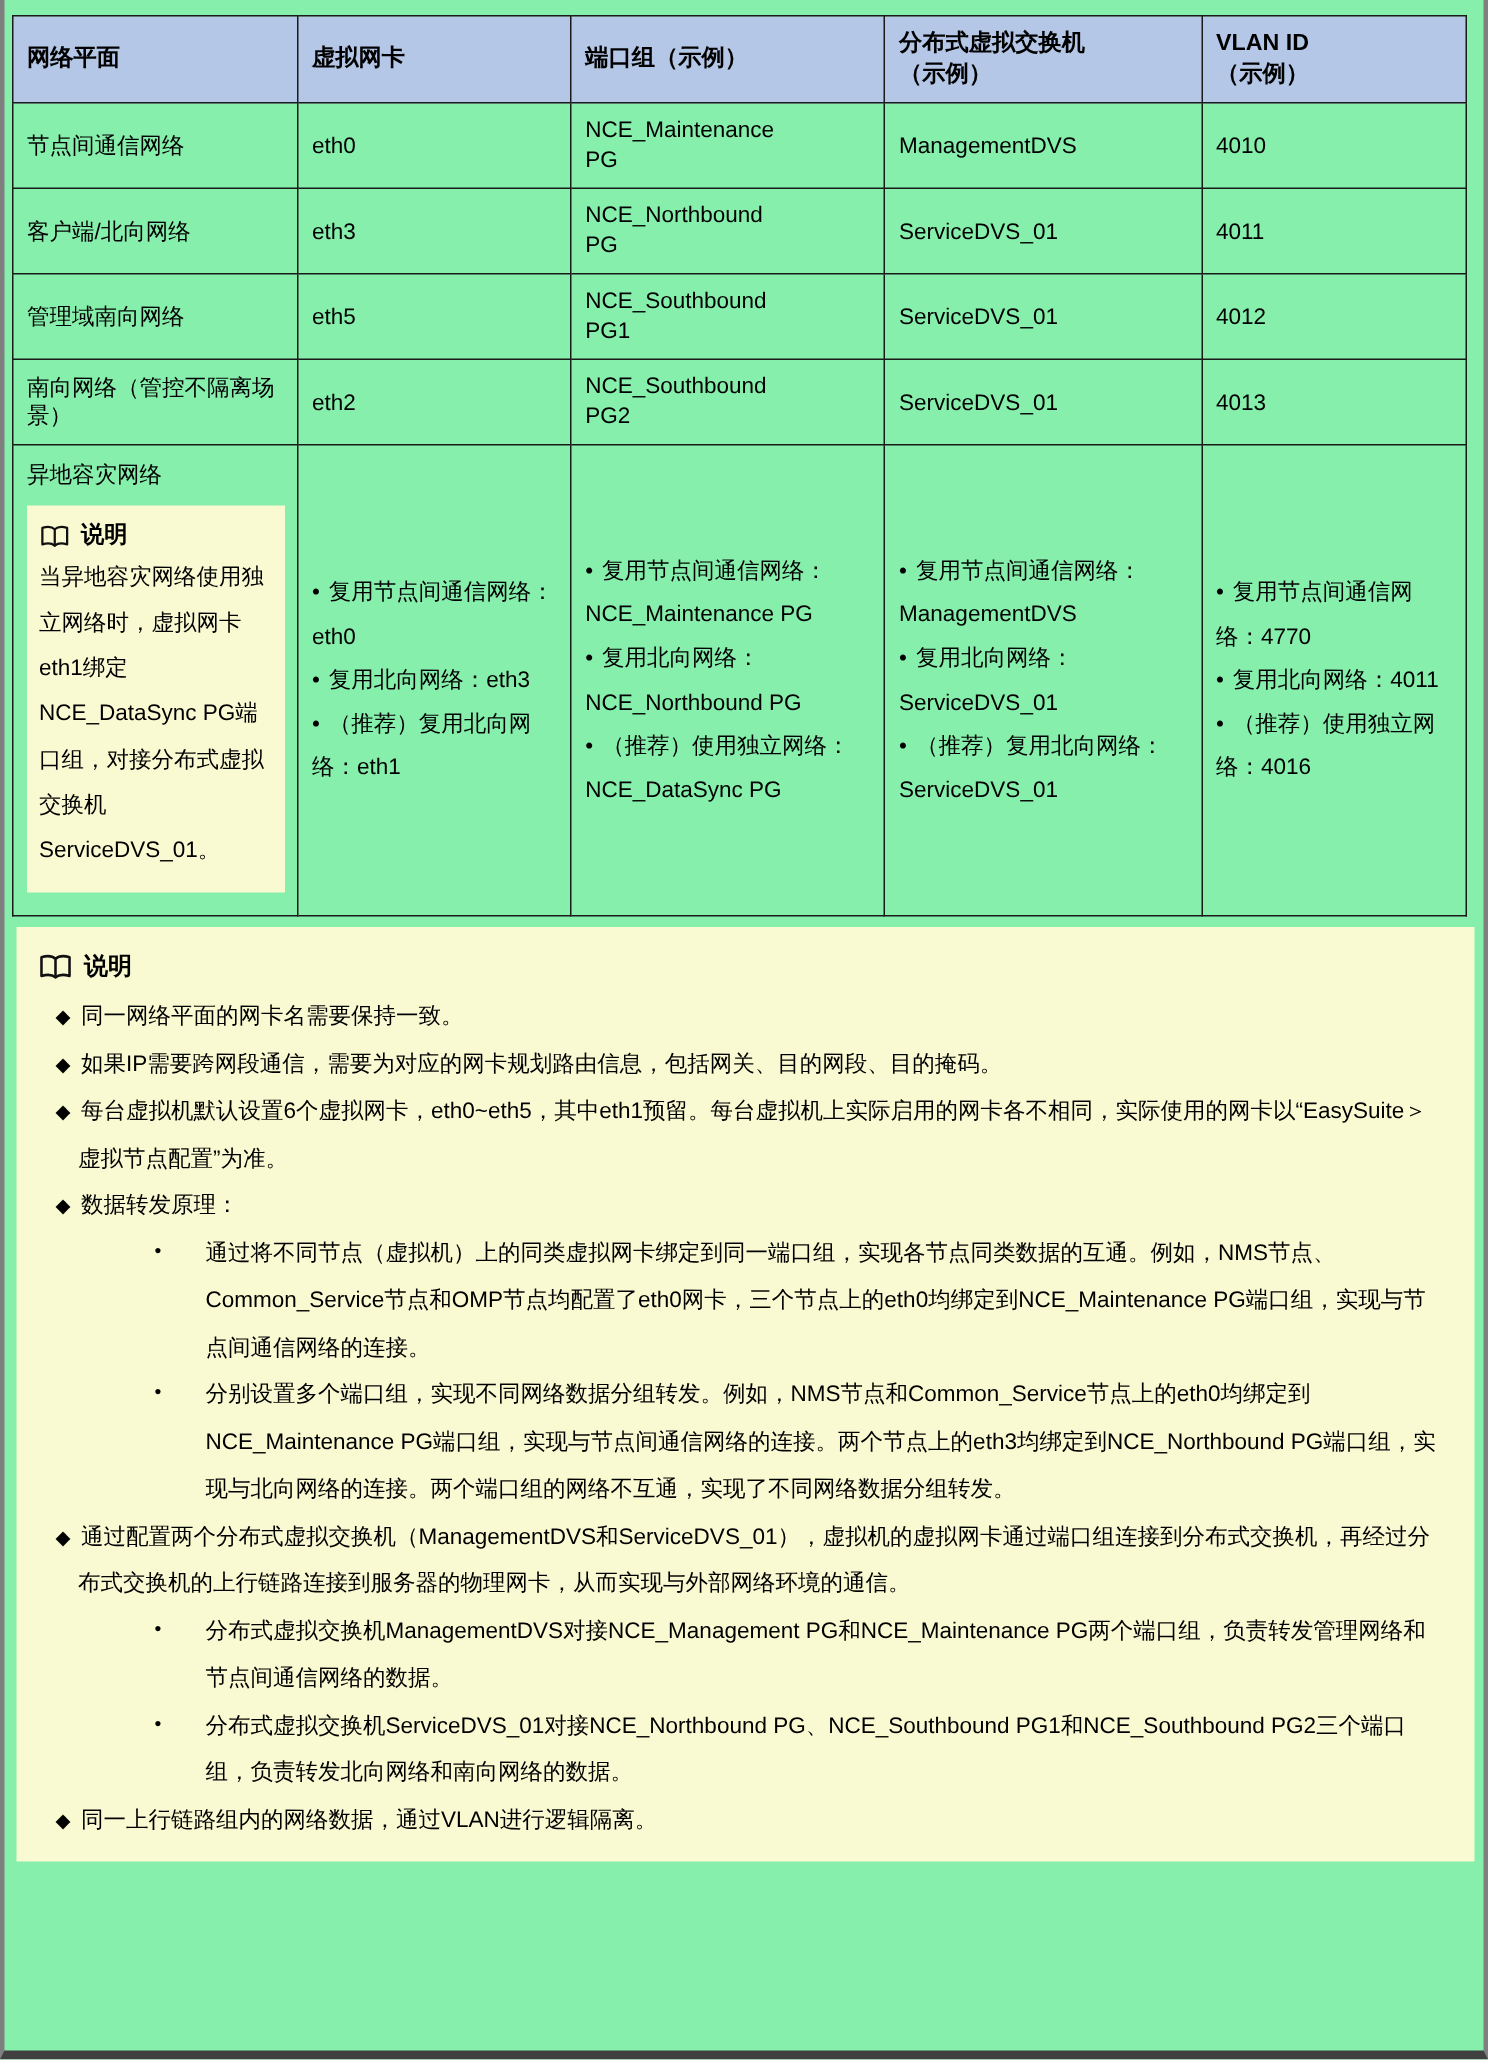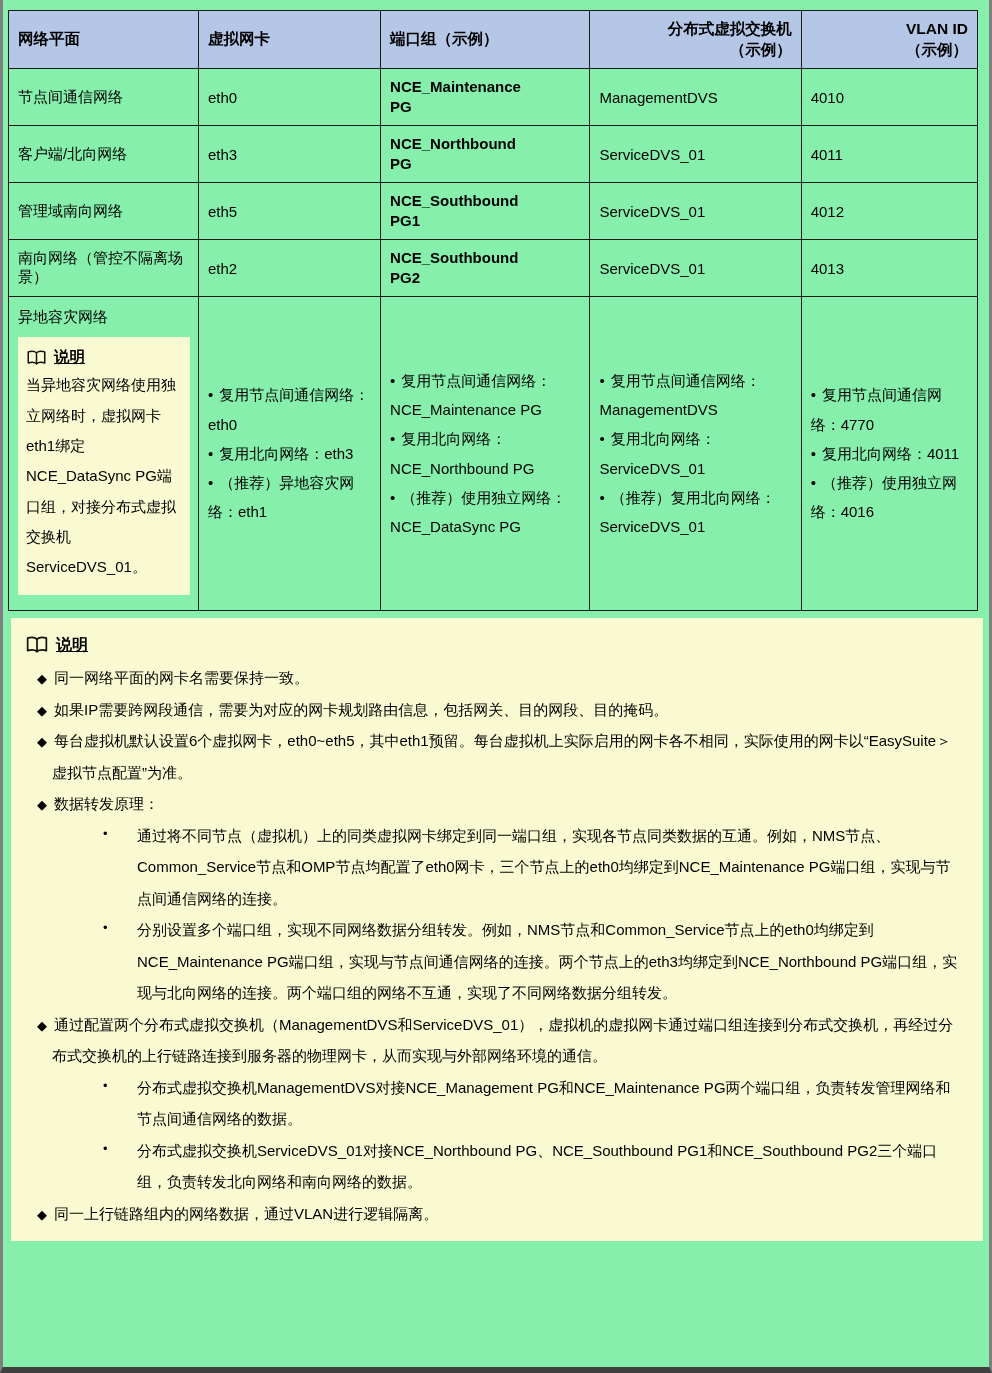--- a/index.html
+++ b/index.html
@@ -34,23 +34,23 @@
     word-break: break-word;
   }
   .tbl thead th {
     background: #b5c7e7;
     font-weight: bold;
     height: 58px;
     font-size: 15.5px;
     white-space: pre-line;
     line-height: 1.35;
   }
-  .tbl thead th.c { text-align: right; }
+  .tbl thead th.c { text-align: left; }
   .tbl tbody tr.simple { height: 57px; }
-  .pre { white-space: pre-line; line-height: 1.35; font-weight: bold; }
+  .pre { white-space: pre-line; line-height: 1.35; }
   
   tr.dr-row { height: 314px; padding-left: 32px; }
   td.dr-cell { vertical-align: middle; line-height: 1.95; padding: 6px 9px; }
   td.plane-cell { vertical-align: top; padding: 8px 8px 8px 9px; line-height: 1.6; }
   ul.dr-list { margin: 0; padding: 0; list-style: none; }
   ul.dr-list li { margin: 0; }
   .blt { margin-right: 6px; }
   .inline-note {
     background: #fafad2;
     margin-top: 8px;
@@ -59,21 +59,20 @@
     min-height: 258px;
   }
   .note-title-row {
     display: flex;
     align-items: center;
     gap: 7px;
     font-weight: bold;
     font-size: 15.5px;
     line-height: 1.7;
     padding-top: 3px;
-    text-decoration: underline;
   }
   .book { flex: 0 0 auto; display: inline-flex; }
   
   .note-box {
     background: #fafad2;
     width: 972px;
     margin: 7px 0 0 3px;
     padding: 10px 18px 12px 14px;
     font-size: 15px;
     line-height: 2.1;
@@ -156,21 +155,21 @@
               </span>
               <span>说明</span>
             </div>
             <div>当异地容灾网络使用独立网络时，虚拟网卡eth1绑定NCE_DataSync PG端口组，对接分布式虚拟交换机ServiceDVS_01。</div>
           </div>
         </td>
         <td class="dr-cell">
           <ul class="dr-list">
             <li><span class="blt">•</span><span>复用节点间通信网络：eth0</span></li>
             <li><span class="blt">•</span><span>复用北向网络：eth3</span></li>
-            <li><span class="blt">•</span><span>（推荐）异地容灾网络：eth1</span></li>
+            <li><span class="blt">•</span><span>（推荐）复用北向网络：eth1</span></li>
           </ul>
         </td>
         <td class="dr-cell">
           <ul class="dr-list">
             <li><span class="blt">•</span><span>复用节点间通信网络：NCE_Maintenance PG</span></li>
             <li><span class="blt">•</span><span>复用北向网络：NCE_Northbound PG</span></li>
             <li><span class="blt">•</span><span>（推荐）使用独立网络：NCE_DataSync PG</span></li>
           </ul>
         </td>
         <td class="dr-cell">

